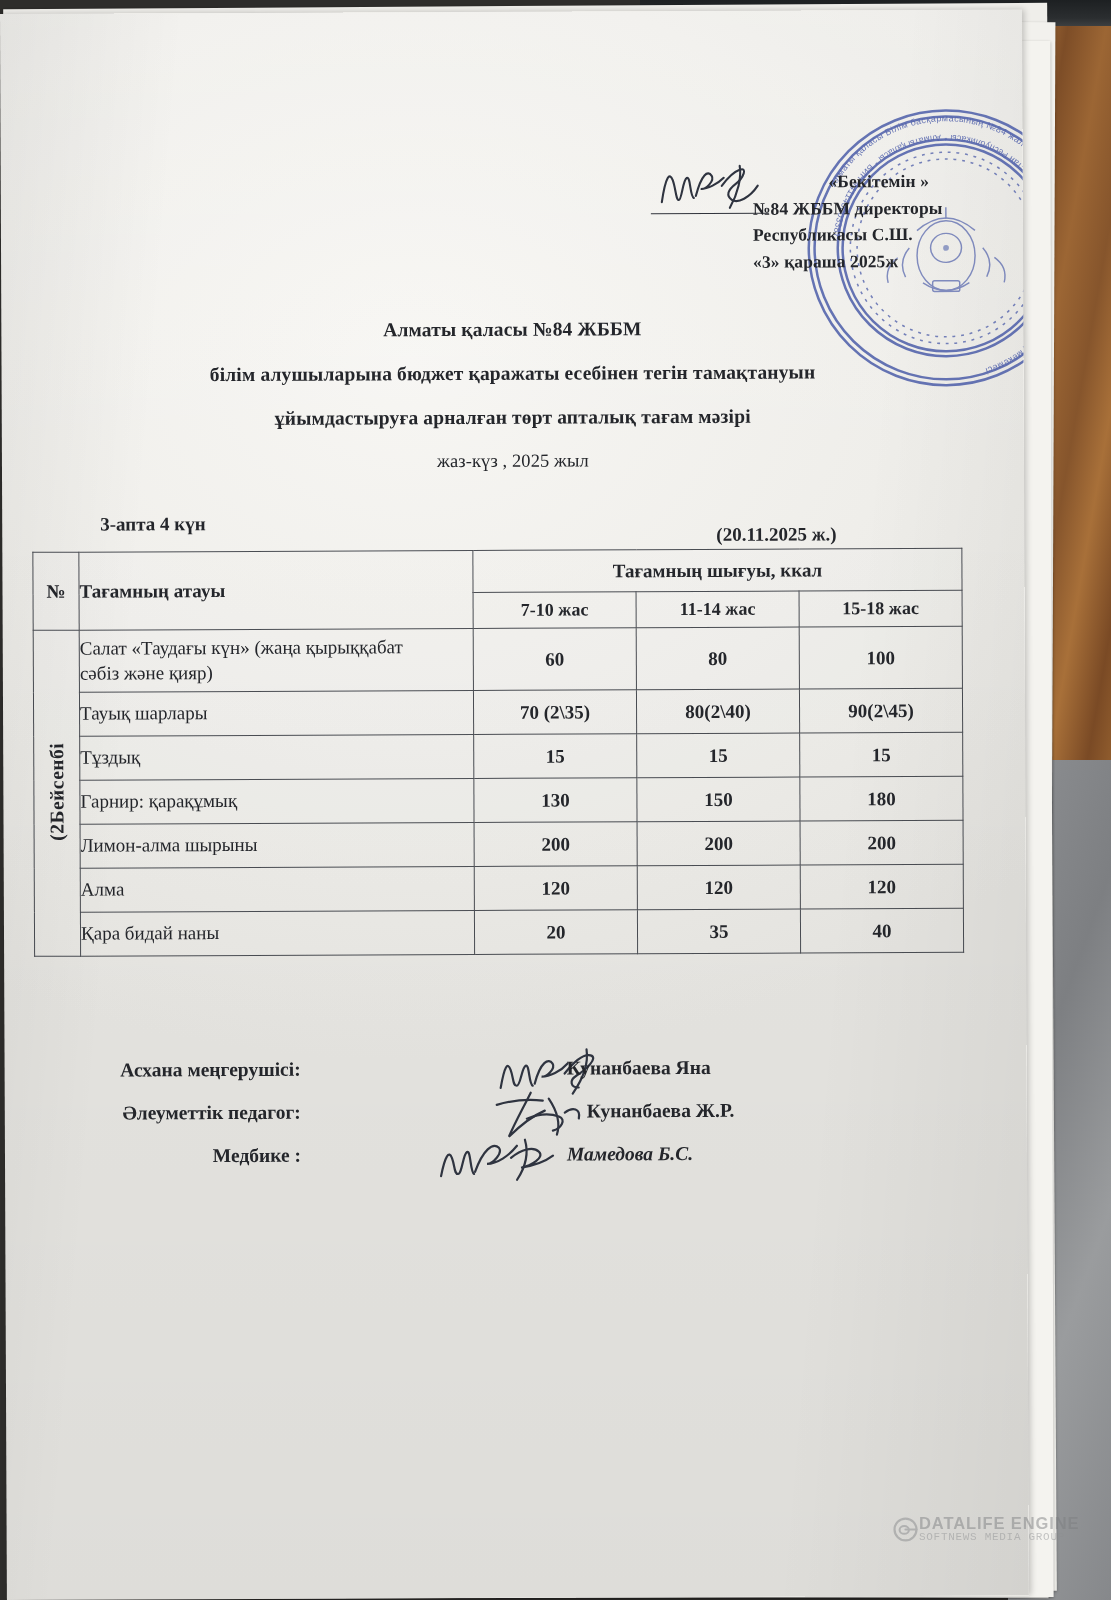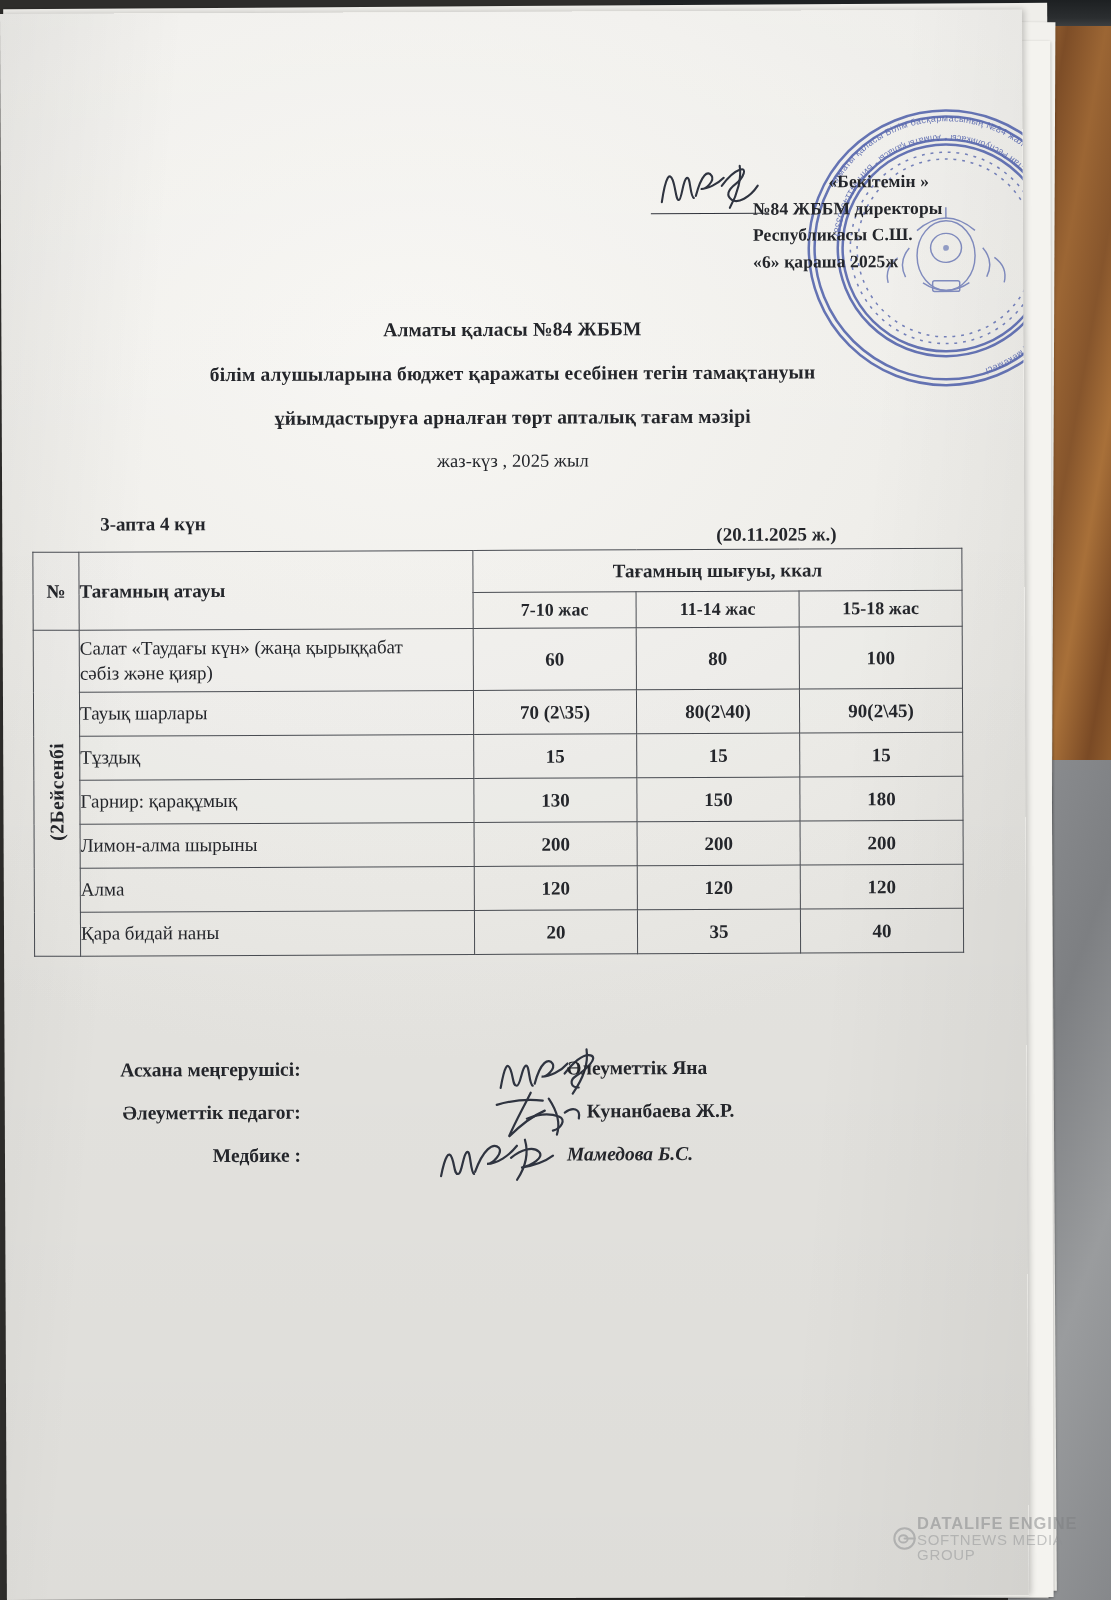--- a/index.html
+++ b/index.html
@@ -275,22 +275,22 @@
   }
   .wm-text { line-height: 1.03; }
   .wm-title {
     font-family: "Liberation Sans", sans-serif;
     font-size: 16.5px;
     font-weight: bold;
     letter-spacing: 0.9px;
     color: #7c7e80;
   }
   .wm-sub {
-    font-family: Liberation Sans, sans-serif;
-    font-size: 15px;
+    font-family: Liberation Mono, monospace;
+    font-size: 11px;
     letter-spacing: 0.7px;
     color: #8d8f91;
   }
 </style>
 </head>
 <body>
 
 <div id="scene">
 
   <div class="desk-wood"></div>
@@ -349,21 +349,21 @@
         <path d="M66,30 C72,22 78,16 84,14 C92,11 88,22 80,28 C72,34 70,40 76,44 C82,48 94,42 102,30"></path>
         <path d="M84,10 C86,22 82,38 74,52"></path>
       </g>
     </svg>
     <div class="sign-rule"></div>
 
     <div class="approval ink">
       <span class="ttl">«Бекітемін »</span>
       <span>№84  ЖББМ   директоры</span><br>
       <span>Республикасы С.Ш.</span><br>
-      <span>«6» қараша  2025ж</span>
+      <span>«3» қараша  2025ж</span>
     </div>
 
     <div class="title-block ink">
       <div class="title-line">Алматы қаласы №84 ЖББМ</div>
       <div class="title-line">білім алушыларына бюджет қаражаты есебінен  тегін тамақтануын</div>
       <div class="title-line">ұйымдастыруға арналған төрт апталық тағам мәзірі</div>
       <div class="title-sub">жаз-күз , 2025 жыл</div>
     </div>
 
     <div class="meta-row ink">
@@ -448,21 +448,21 @@
       <div class="sig-row r1">
         <span class="sig-role">Асхана меңгерушісі:</span>
         <svg class="sig-scribble" viewBox="0 0 130 52">
           <g fill="none" stroke="#2f3440" stroke-width="2.2" stroke-linecap="round">
             <path d="M6,42 C10,20 13,16 16,24 C19,32 18,40 22,40 C26,40 27,22 31,20 C35,18 34,38 38,40"></path>
             <path d="M40,38 C46,16 54,12 58,18 C61,23 52,32 47,31 C55,31 66,26 73,18"></path>
             <path d="M70,28 C78,18 88,8 96,10 C104,12 92,24 82,30 C74,35 76,42 84,42"></path>
             <path d="M92,4 C94,18 88,34 78,48"></path>
           </g>
         </svg>
-        <span class="sig-name">Әлеуметтік Яна</span>
+        <span class="sig-name">Кунанбаева Яна</span>
       </div>
 
       <div class="sig-row r2">
         <span class="sig-role">Әлеуметтік педагог:</span>
         <svg class="sig-scribble" viewBox="0 0 130 52">
           <g fill="none" stroke="#2f3440" stroke-width="2.2" stroke-linecap="round">
             <path d="M10,16 C24,12 40,10 56,12"></path>
             <path d="M44,4 C36,20 28,34 22,48 C30,40 44,28 58,22"></path>
             <path d="M40,30 C50,26 62,24 72,28 C80,31 74,40 66,42"></path>
             <path d="M62,10 C70,22 74,34 70,46"></path>

